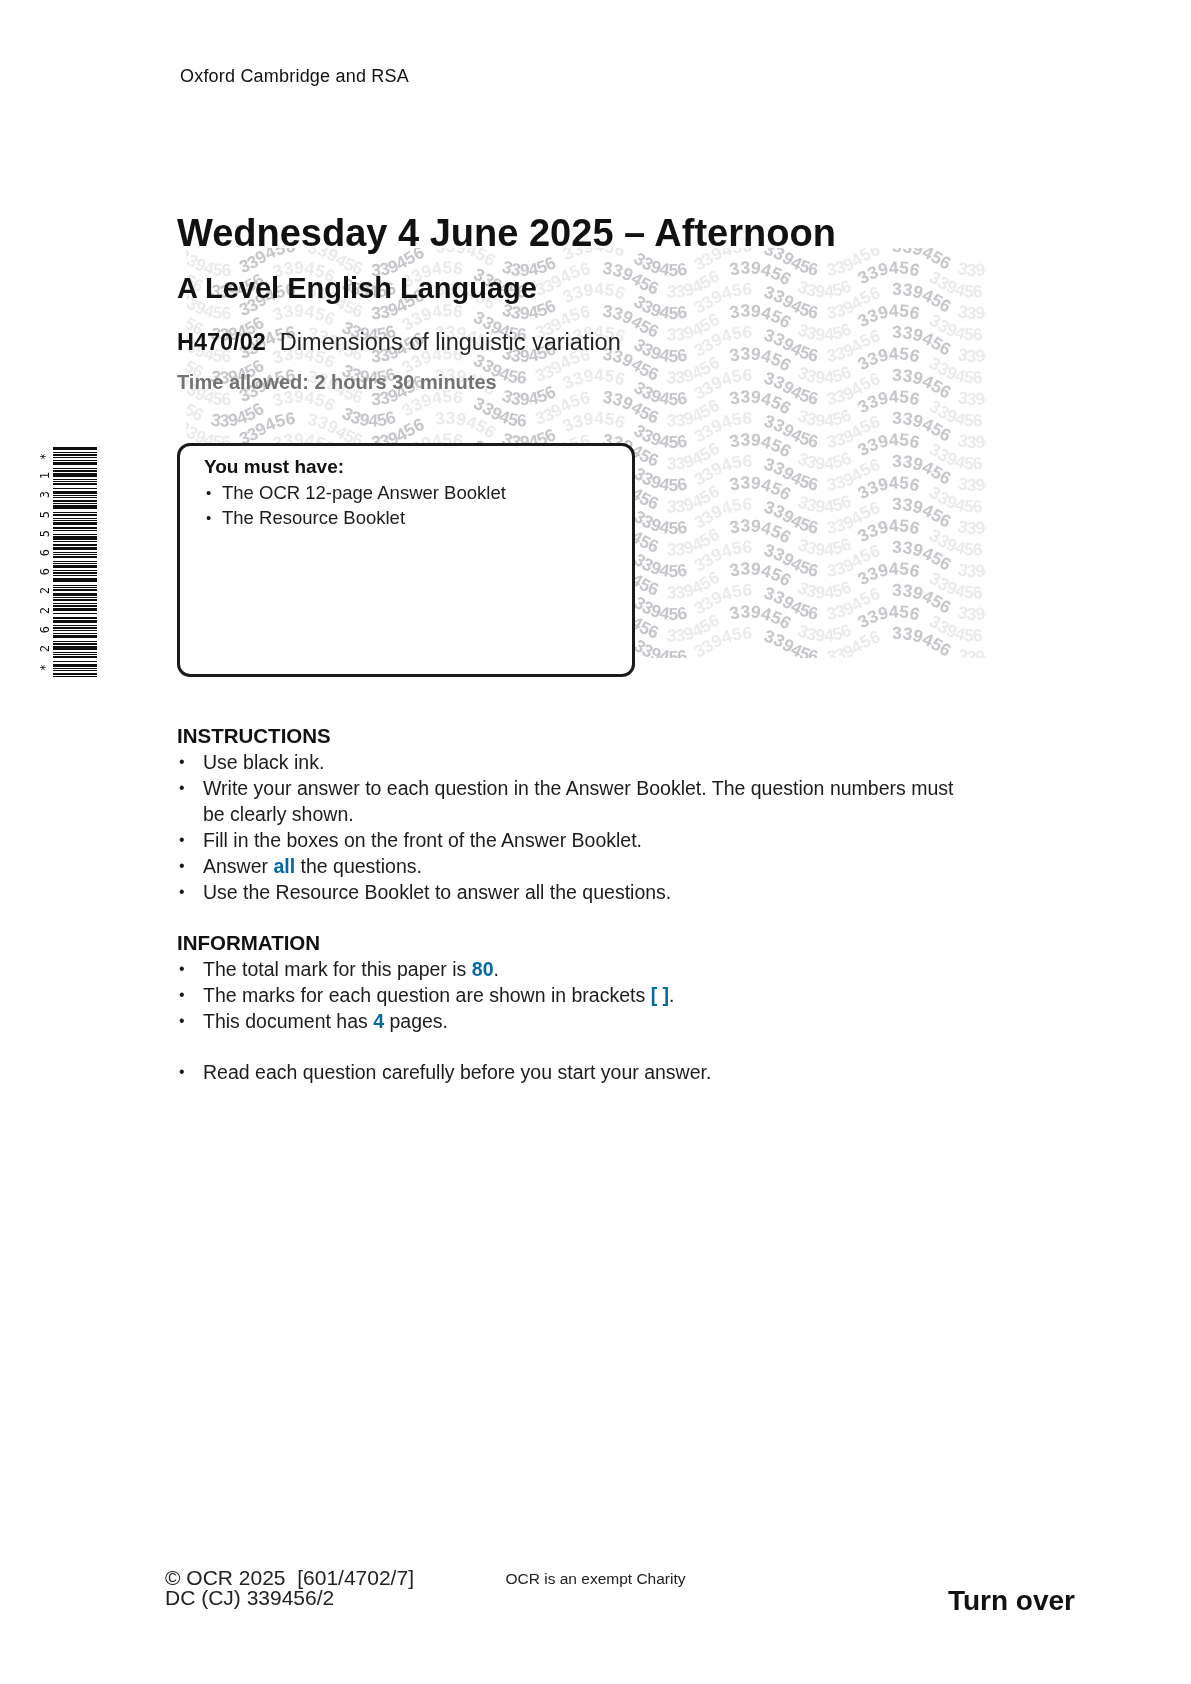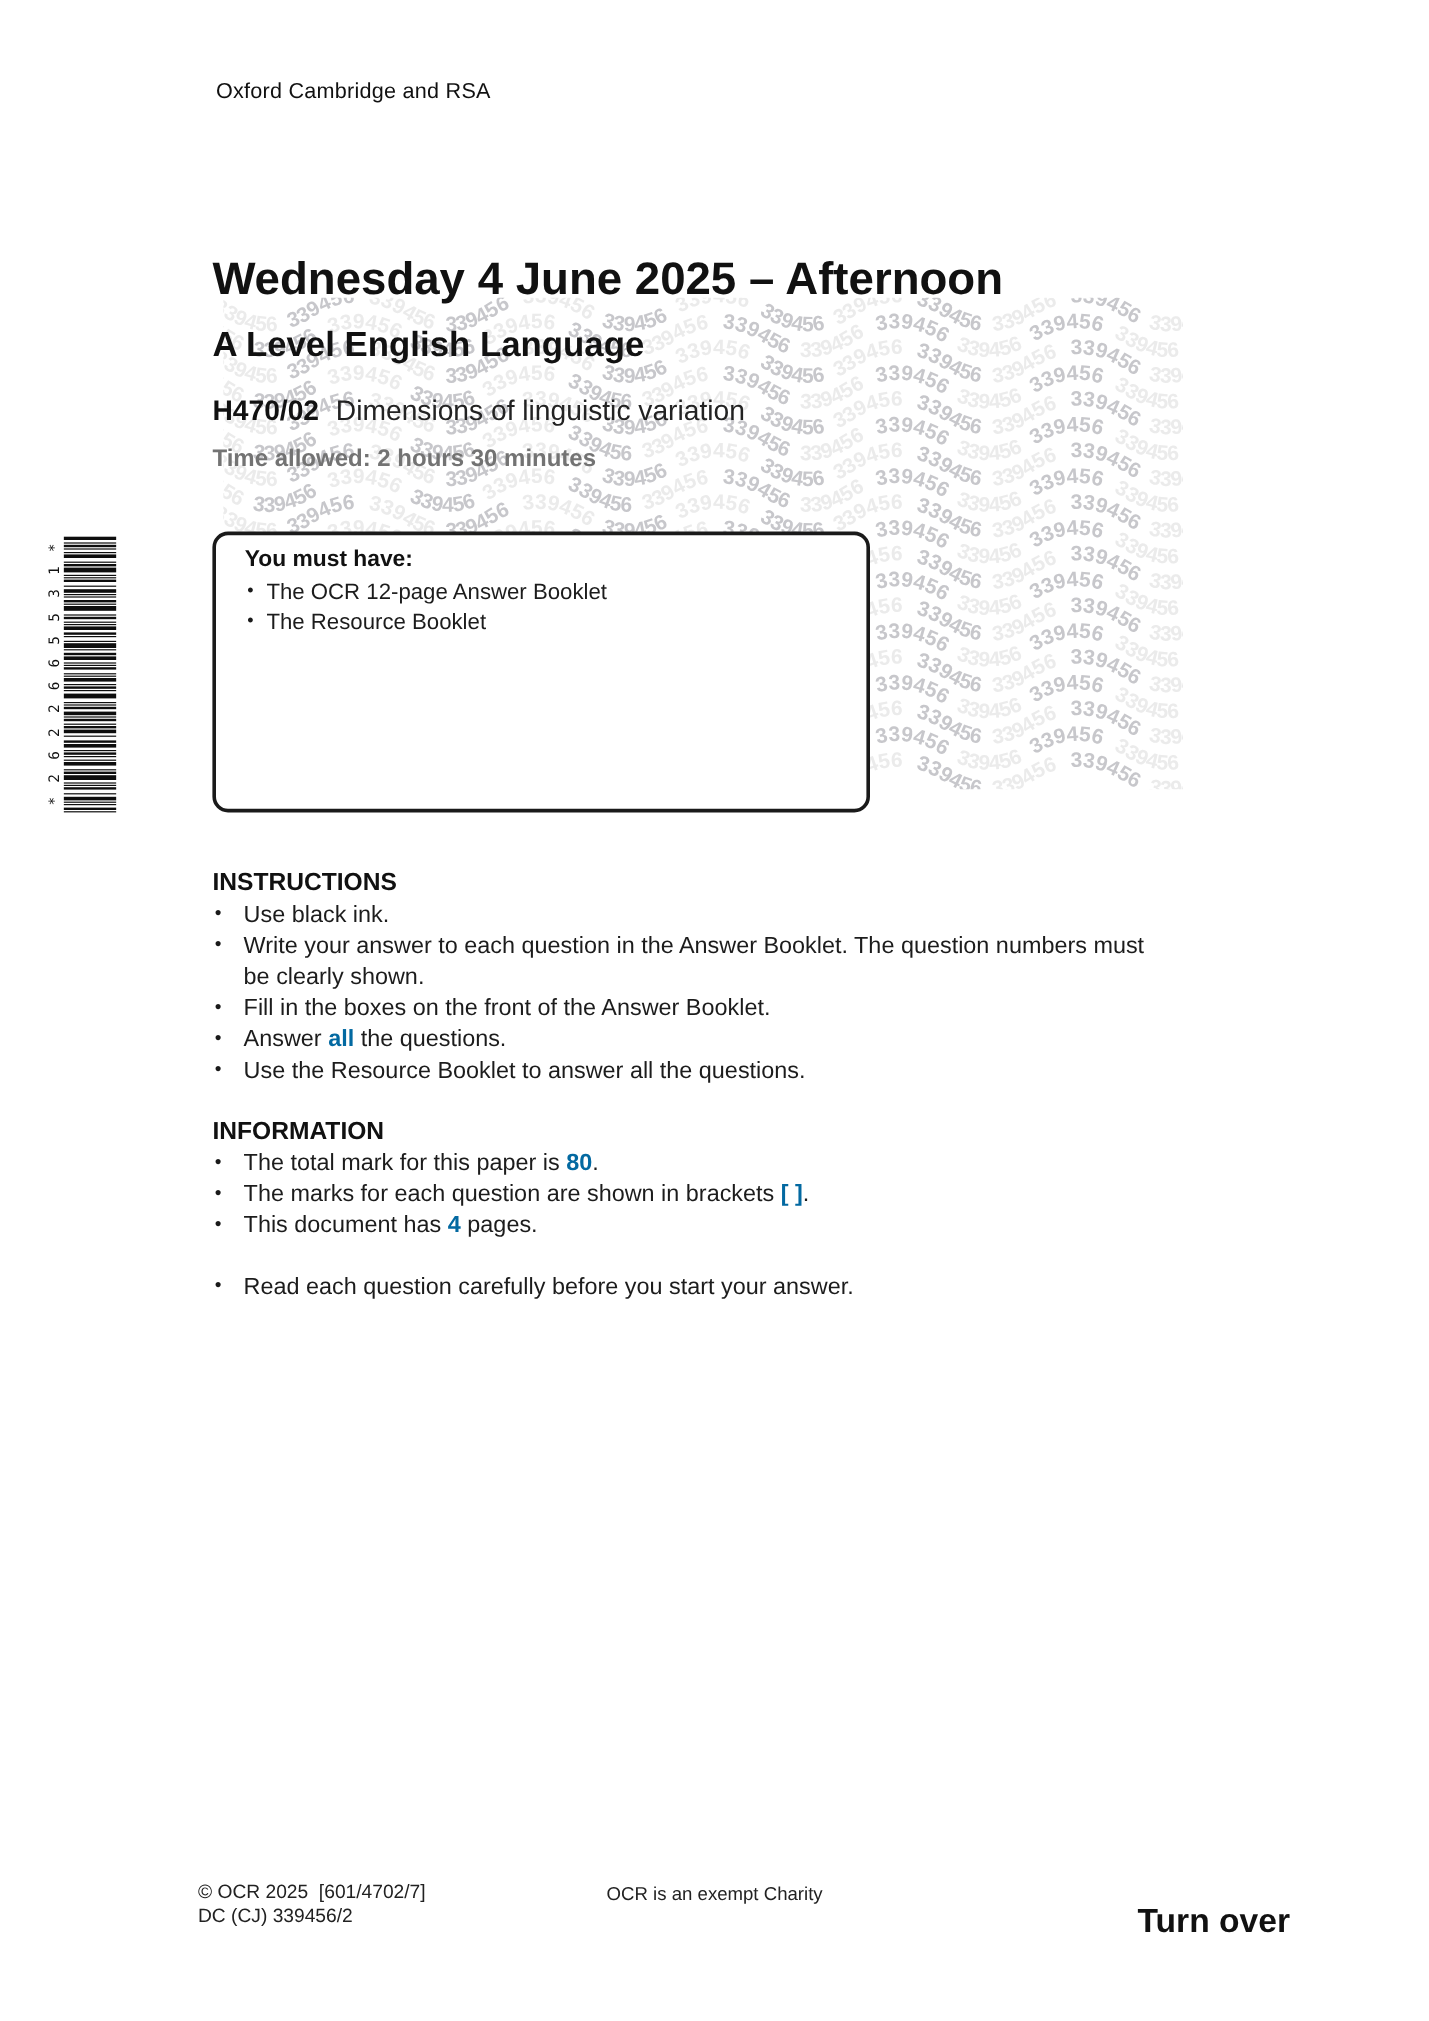--- a/index.html
+++ b/index.html
@@ -22,21 +22,21 @@
 
   
   .h-date  { position:absolute; left:177px; top:213px; font-size:38px; line-height:40px; font-weight:bold; color:#111; z-index:2; margin:0; }
   .h-qual  { position:absolute; left:177px; top:273px; font-size:29px; line-height:30px; font-weight:bold; color:#111; z-index:2; margin:0; }
   .h-paper { position:absolute; left:177px; top:330px; font-size:23.5px; line-height:25px; color:#222; z-index:2; }
   .paper-code { font-weight:bold; color:#111; }
   .paper-title { margin-left:14px; }
   .h-time  { position:absolute; left:177px; top:372px; font-size:20px; line-height:21px; font-weight:bold; color:#737373; z-index:2; }
 
   
-  .must-box { position:absolute; left:177px; top:443px; width:548px; height:234px; background:#fff;
+  .must-box { position:absolute; left:177px; top:443px; width:458px; height:234px; background:#fff;
               border:3px solid #1a1a1a; border-radius:13px; box-sizing:border-box; padding:8px 18px 0 24px; z-index:2; }
   .must-heading { font-size:19px; font-weight:bold; line-height:26px; color:#111; }
   .must-items .bullet-row { line-height:25px; }
   .must-items .bullet-cell { width:18px; font-size:15px; }
   .must-items .bullet-text { font-size:18.5px; }
 
   
   .barcode { position:absolute; left:38px; top:447px; height:232px; z-index:2; display:flex; }
   .barcode-chars { width:15px; }
   .bc-ch { display:block; height:19.2px; width:15px; transform:rotate(-90deg);
@@ -47,21 +47,21 @@
   
   .sections { position:absolute; left:177px; top:723px; width:828px; z-index:2; }
   .section-heading { font-size:20.5px; font-weight:bold; line-height:26px; color:#111; }
   .section + .section { margin-top:25px; }
   .bullet-row { display:flex; line-height:26px; }
   .bullet-cell { flex:none; width:26px; font-size:16px; padding-left:2px; box-sizing:border-box; }
   .bullet-text { flex:1; font-size:19.5px; color:#1c1c1c; }
   .bullet-text b { font-weight:bold; color:#0369a1; }
 
   
-  .footer-left { position:absolute; left:165px; top:1568px; font-size:16px; line-height:19.5px; color:#222; z-index:2; }
+  .footer-left { position:absolute; left:165px; top:1568px; font-size:21px; line-height:19.5px; color:#222; z-index:2; }
   .footer-left div { white-space:pre; }
   .footer-center { position:absolute; left:50%; transform:translateX(-50%); top:1570px; font-size:15.5px; color:#222; z-index:2; }
   .footer-right { position:absolute; right:116px; top:1585px; font-size:28px; font-weight:bold; color:#111; z-index:2; }
 </style>
 </head>
 <body>
 
 <div class="page">
 
   <div class="watermark" id="wm-container"><svg width="800" height="410" viewBox="0 0 800 410">

